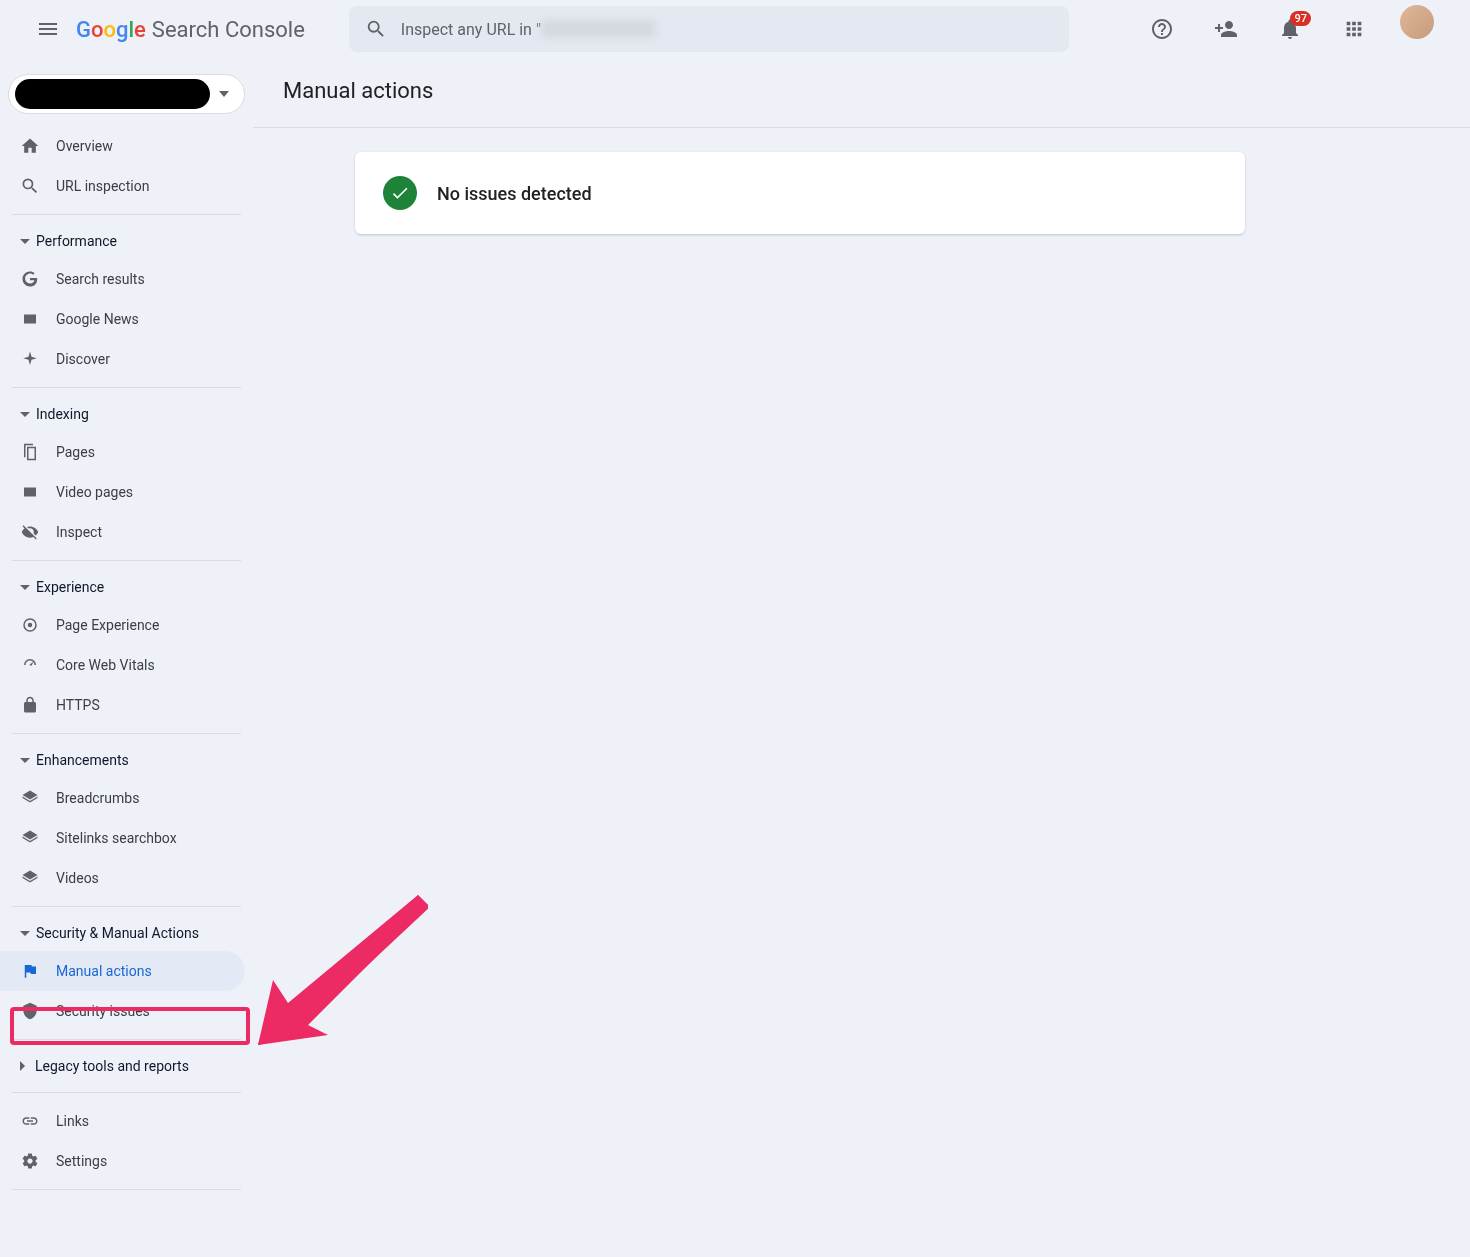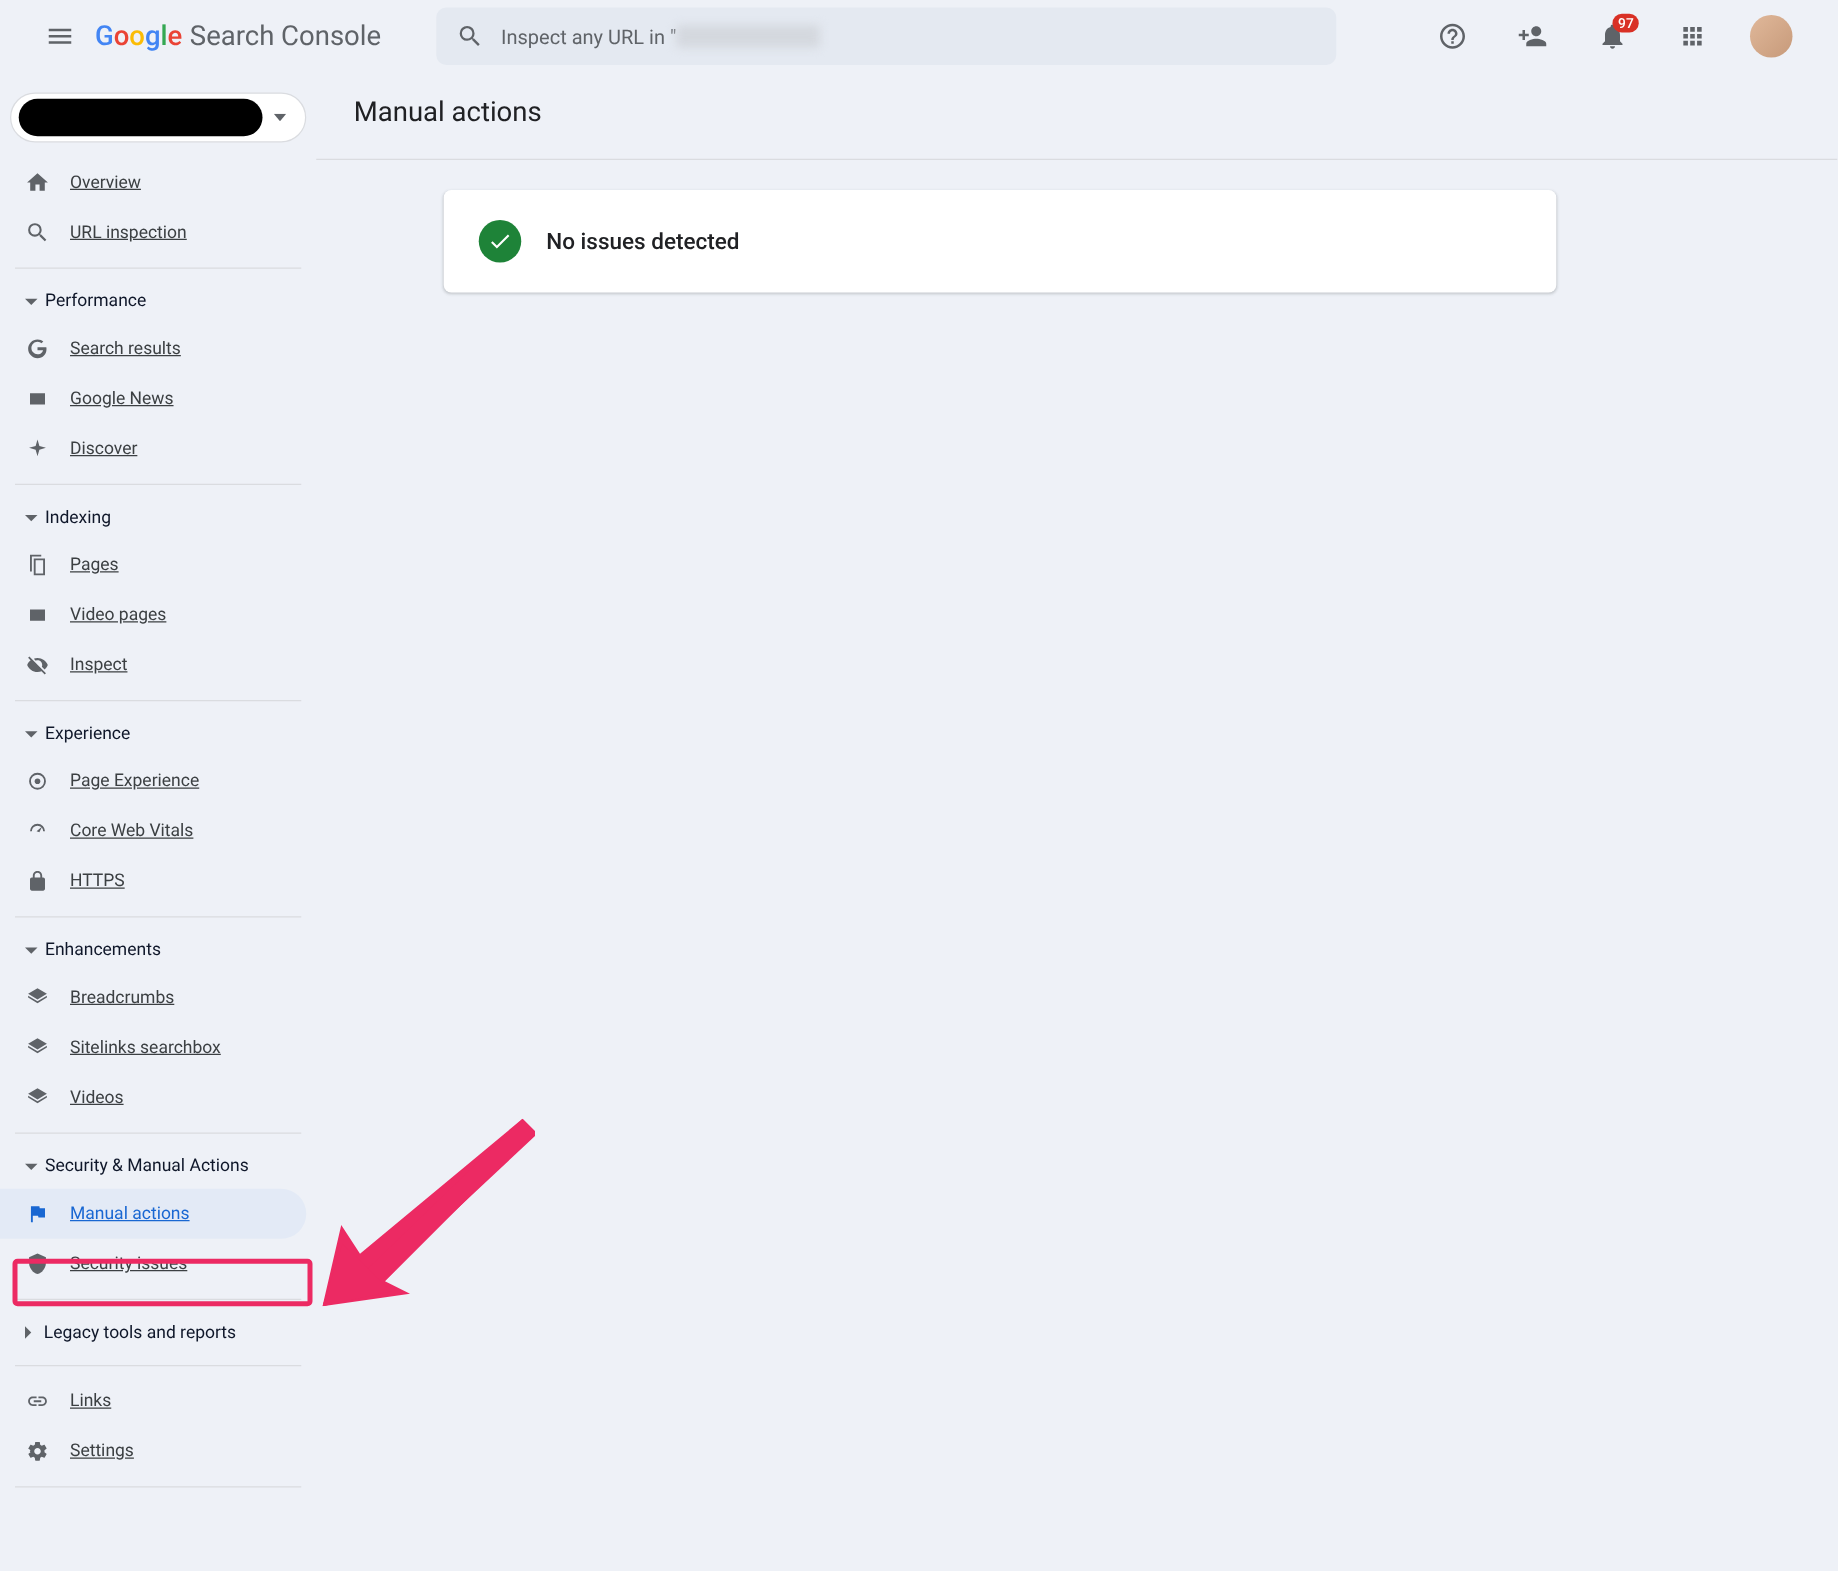--- a/index.html
+++ b/index.html
@@ -58,21 +58,21 @@
   .search-blur {
     display:inline-block;
     width: 115px; height: 18px;
     background: #d4d8de;
     filter: blur(4px);
     border-radius: 3px;
   }
 
   .header-spacer { flex: 1; }
   .header-icons {
-    display: flex; align-items: center; gap: 16px;
+    display: flex; gap: 16px;
     padding-right: 12px;
   }
   .hicon {
     width: 48px; height:48px;
     display:flex; align-items:center; justify-content:center;
     cursor: pointer; position: relative;
   }
   .badge {
     position: absolute;
     top: 6px; right: 3px;
@@ -128,21 +128,20 @@
     display:flex;
     align-items:center;
     padding-left: 20px;
     gap: 16px;
     cursor: pointer;
     border-top-right-radius: 20px;
     border-bottom-right-radius: 20px;
     font-size: 14px;
     color: #3c4043;
     margin-right: 8px;
-    text-decoration: underline;
   }
   .nav-item .nicon { width: 20px; height:20px; display:flex; align-items:center; justify-content:center; }
   .nav-item.selected {
     background: #e3eaf6;
     color: #1967d2;
   }
   .nav-item.selected svg { fill:#1967d2; }
   .nav-item svg { fill:#5f6368; }
 
   .nav-section-head {

